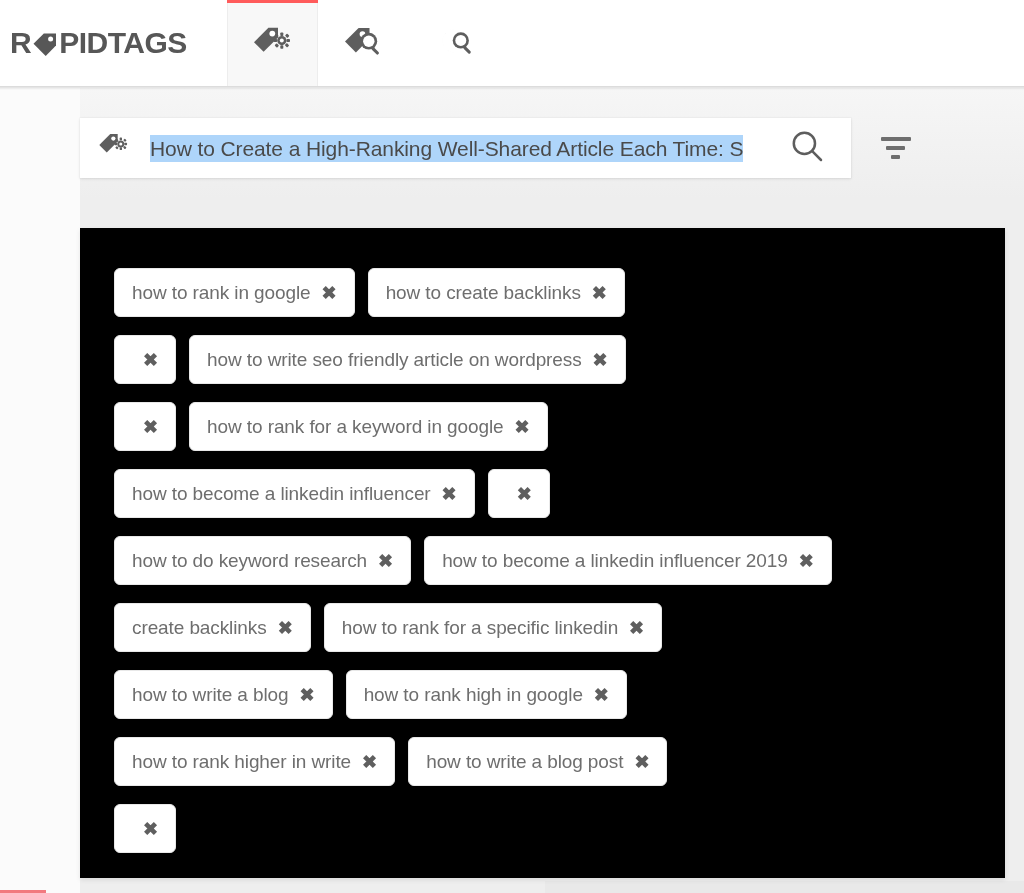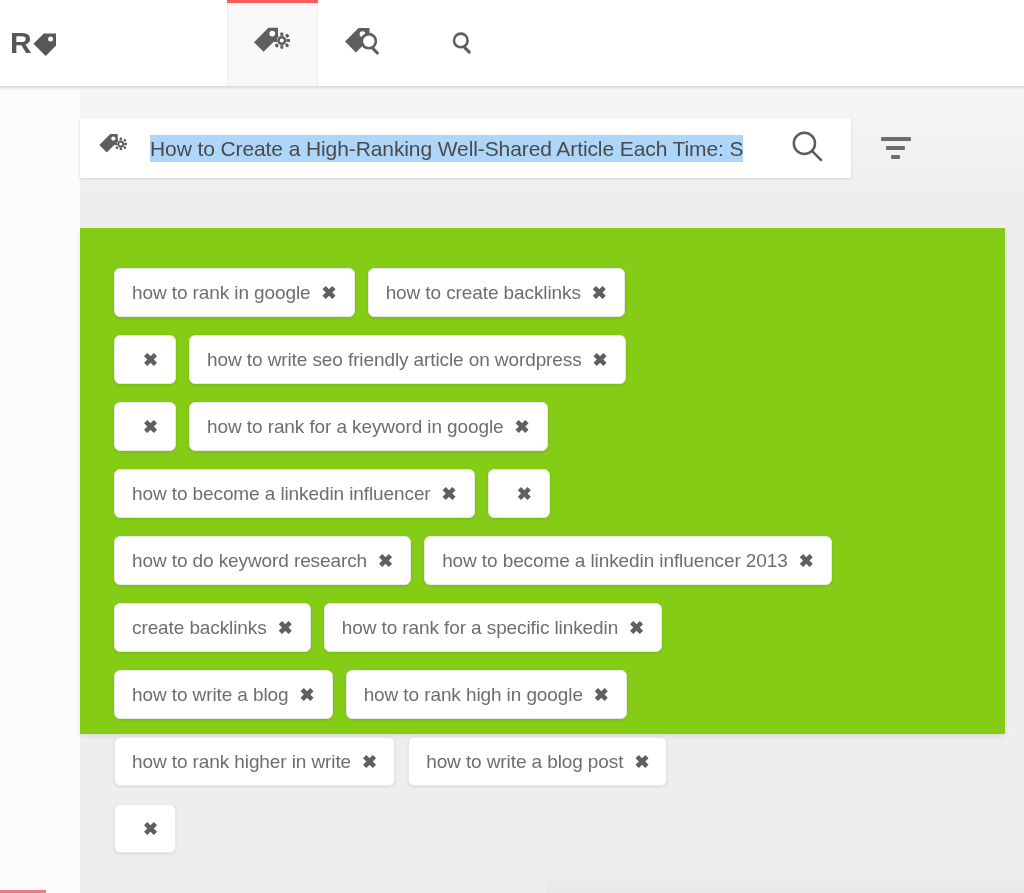--- a/index.html
+++ b/index.html
@@ -163,22 +163,22 @@
   .filter-bars span { display:block; height: 4px; background: #6e6e6e; border-radius: 1px; }
   .fb1 { width: 30px; }
   .fb2 { width: 19px; }
   .fb3 { width: 9px; }
 
   
   #results-panel {
     position: absolute;
     left: 80px; top: 228px;
     width: 925px;
-    height: 506px;
-    background: #84cc16;
+    height: 650px;
+    background: #000000;
     box-shadow: 0 2px 5px rgba(0,0,0,0.09);
     z-index: 4;
     box-sizing: border-box;
     padding: 40px 0 0 34px;
   }
   .tag-rows { display: flex; flex-direction: column; }
   .tag-row {
     display: flex;
     align-items: center;
     gap: 13px;
@@ -239,20 +239,21 @@
 
   <div class="brand">
     <div class="brand-text">
       <span>R</span>
       <span class="brand-tag-glyph">
         <svg width="26" height="24" viewBox="0 0 26 24" aria-hidden="true">
           <path d="M1.5 11.8 L11.8 1.5 L24 1.5 L24 13.6 L13.7 23.9 Z" fill="#575757"></path>
           <circle cx="18.6" cy="7" r="2.5" fill="#ffffff"></circle>
         </svg>
       </span>
+      <span>PIDTAGS</span>
     </div>
   </div>
 
   <div class="tabs">
 
     <div class="tab active">
       <span>
         <svg width="42" height="38" viewBox="0 0 42 38" aria-hidden="true">
           <path d="M2 18.2 L16.4 3.8 L26 3.8 L26 13.4 L11.6 27.8 Z" fill="#5e5e5e"></path>
           <circle cx="20.3" cy="9.6" r="2.9" fill="#ffffff"></circle>
@@ -381,21 +382,21 @@
         <div class="tag-chip">
           <span class="tag-close">✖</span>
         </div>
       </div>
       <div class="tag-row">
         <div class="tag-chip">
           <span class="tag-label">how to do keyword research</span>
           <span class="tag-close">✖</span>
         </div>
         <div class="tag-chip">
-          <span class="tag-label">how to become a linkedin influencer 2013</span>
+          <span class="tag-label">how to become a linkedin influencer 2019</span>
           <span class="tag-close">✖</span>
         </div>
       </div>
       <div class="tag-row">
         <div class="tag-chip">
           <span class="tag-label">create backlinks</span>
           <span class="tag-close">✖</span>
         </div>
         <div class="tag-chip">
           <span class="tag-label">how to rank for a specific linkedin</span>

